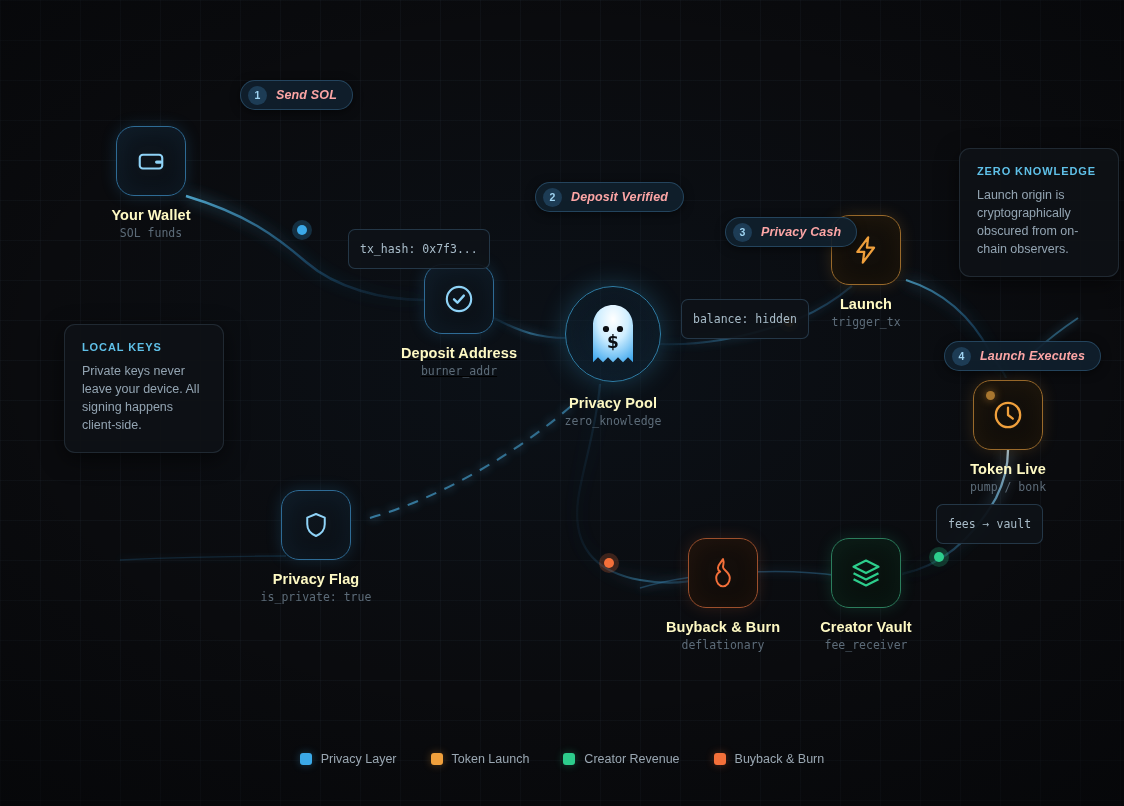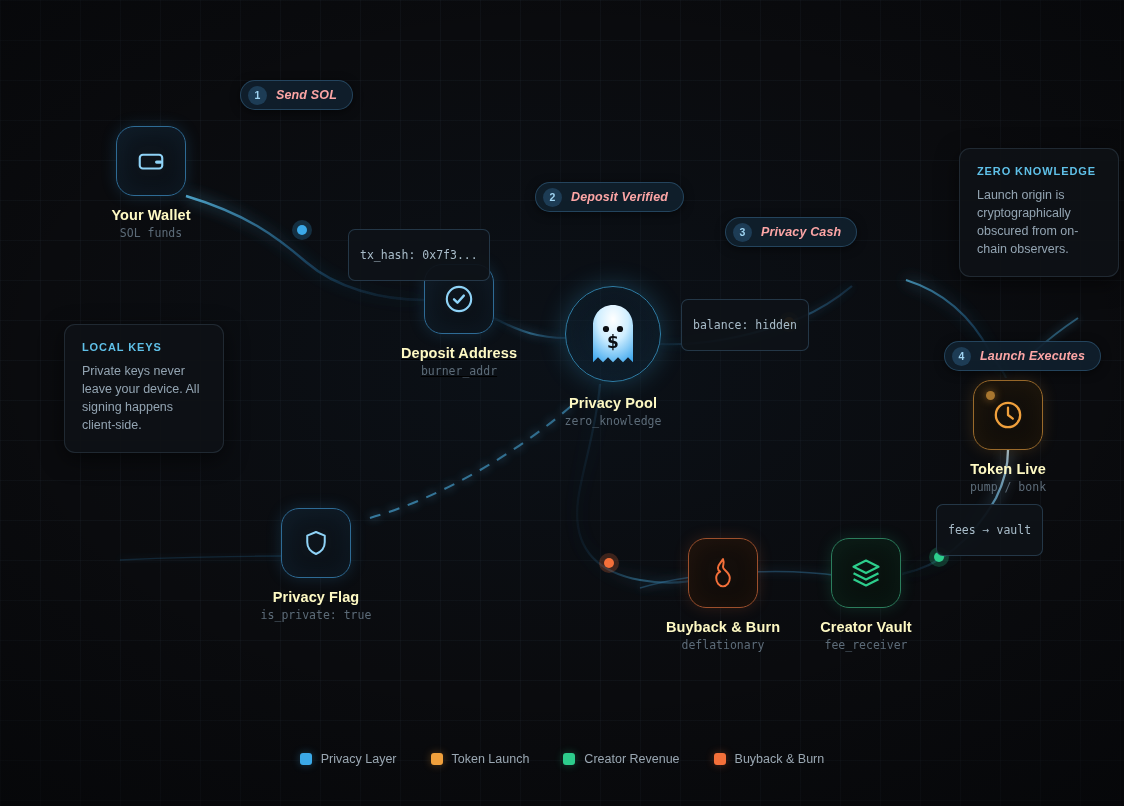--- a/index.html
+++ b/index.html
@@ -123,21 +123,21 @@
     font-weight: bold;
     color: #fca5a5;
     letter-spacing: 0.15px;
     white-space: nowrap;
     font-style: italic;
   }
 
   
   .chip {
     position: absolute;
-    padding: 18px 11px;
+    padding: 12px 11px;
     border-radius: 7px;
     background: rgba(14,18,23,0.94);
     border: 1px solid rgba(70,110,140,0.42);
     font-family: "DejaVu Sans Mono", monospace;
     font-size: 11.5px;
     color: #a8bcc9;
     white-space: nowrap;
   }
 
   
@@ -285,34 +285,43 @@
         <path d="M29 3c-11.6 0-20 8.9-20 20.6v36.6l5-5 5 5 5-5 5 5 5-5 5 5 5-5 5 5V23.6C49 11.9 40.6 3 29 3z" fill="url(#ghostG)"></path>
         <circle cx="22" cy="27" r="3.1" fill="#0c0f14"></circle>
         <circle cx="36" cy="27" r="3.1" fill="#0c0f14"></circle>
         <text x="29" y="46" text-anchor="middle" font-family="DejaVu Sans, sans-serif" font-size="17" font-weight="bold" fill="#0c0f14">$</text>
       </svg>
     </div>
     <div class="node-title" style="margin-top:13px;">Privacy Pool</div>
     <div class="node-sub">zero_knowledge</div>
   </div>
 
+  <div class="node" style="left:866px; top:215px;">
+    <div class="node-box c-orange">
+      <svg width="32" height="32" viewBox="0 0 24 24" fill="none">
+        <path d="M13.6 2.5L5.5 13.4h5.2l-1.1 8.1 8.4-11.2h-5.3l.9-7.8z" stroke="#f0a03c" stroke-width="1.7" stroke-linejoin="round"></path>
+      </svg>
+    </div>
+    <div class="node-title">Launch</div>
+    <div class="node-sub">trigger_tx</div>
+  </div>
 
   <div class="node" style="left:1008px; top:380px;">
     <div class="node-box c-orange">
       <div class="node-dot" style="background:#a8762f; box-shadow:0 0 8px rgba(240,160,60,0.55);"></div>
       <svg width="34" height="34" viewBox="0 0 24 24" fill="none">
         <circle cx="12" cy="12" r="8.6" stroke="#f0a03c" stroke-width="1.6"></circle>
         <path d="M12 6.8V12l3.4 2.6" stroke="#f0a03c" stroke-width="1.6" stroke-linecap="round" stroke-linejoin="round"></path>
       </svg>
     </div>
     <div class="node-title">Token Live</div>
     <div class="node-sub">pump / bonk</div>
   </div>
 
-  <div class="node" style="left:316px; top:508px;">
+  <div class="node" style="left:316px; top:490px;">
     <div class="node-box c-blue">
       <svg width="30" height="30" viewBox="0 0 24 24" fill="none">
         <path d="M12 3.2l7 2.9v5.3c0 4.4-2.9 7.6-7 9.4-4.1-1.8-7-5-7-9.4V6.1l7-2.9z" stroke="#8fd3f7" stroke-width="1.6" stroke-linejoin="round"></path>
       </svg>
     </div>
     <div class="node-title">Privacy Flag</div>
     <div class="node-sub">is_private: true</div>
   </div>
 
   <div class="node" style="left:723px; top:538px;">

